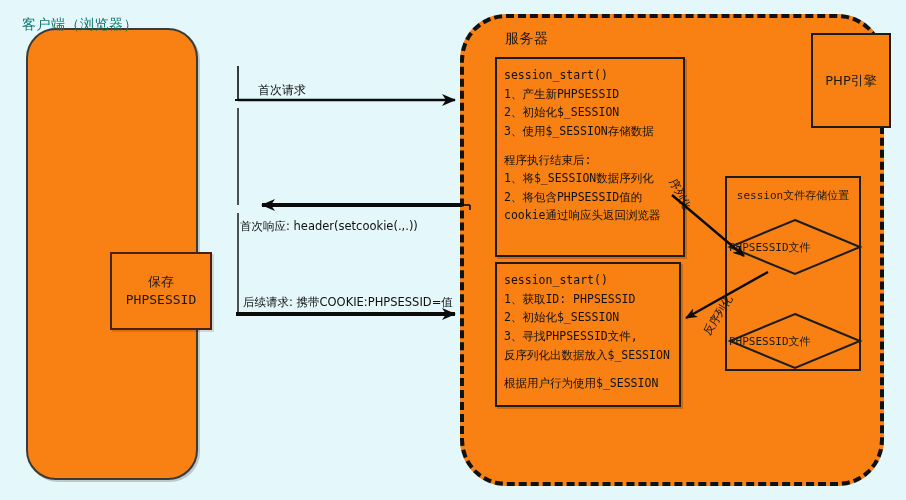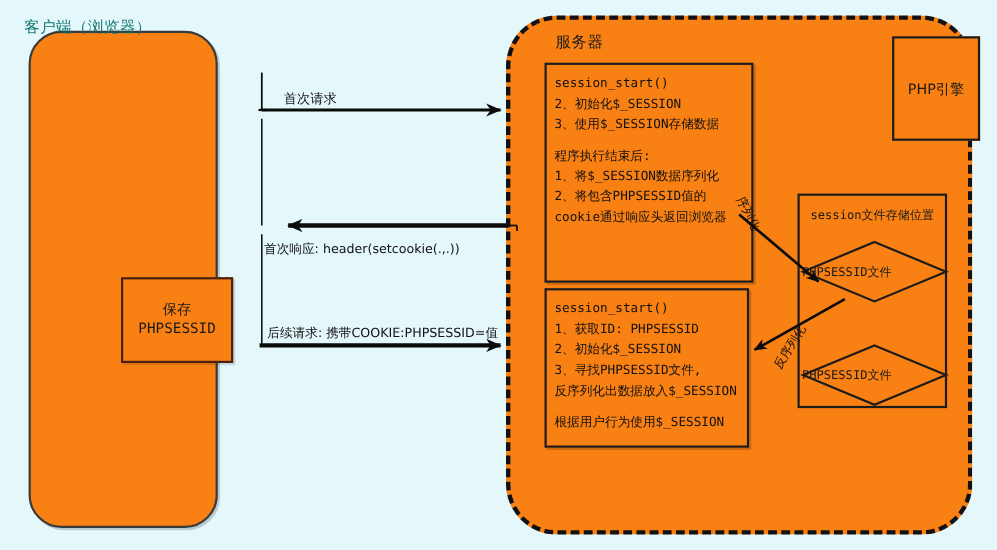--- a/index.html
+++ b/index.html
@@ -196,20 +196,21 @@
   <div class="server-panel"></div>
   <div class="server-title">服务器</div>
 
   <div class="box php-engine">
     <span class="php-engine-label">PHP引擎</span>
   </div>
 
   <div class="box box-shadow step-box-1">
     <div class="code-lines">
       <div>session_start()</div>
+      <div>1、产生新PHPSESSID</div>
       <div>2、初始化$_SESSION</div>
       <div>3、使用$_SESSION存储数据</div>
       <div class="gap"></div>
       <div>程序执行结束后:</div>
       <div>1、将$_SESSION数据序列化</div>
       <div>2、将包含PHPSESSID值的</div>
       <div>cookie通过响应头返回浏览器</div>
     </div>
   </div>
 

